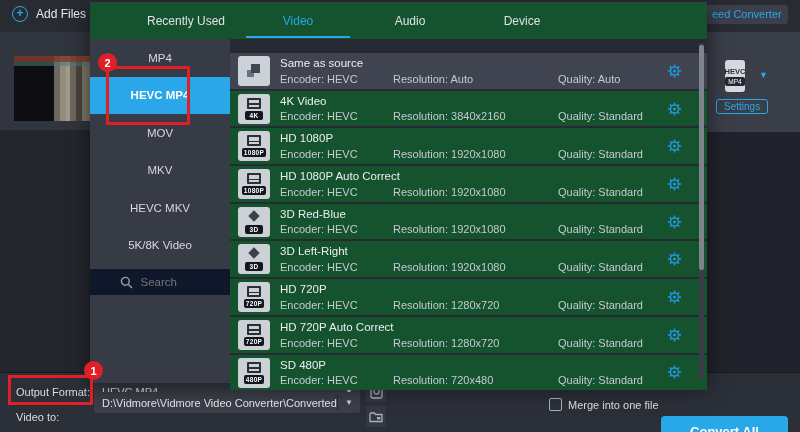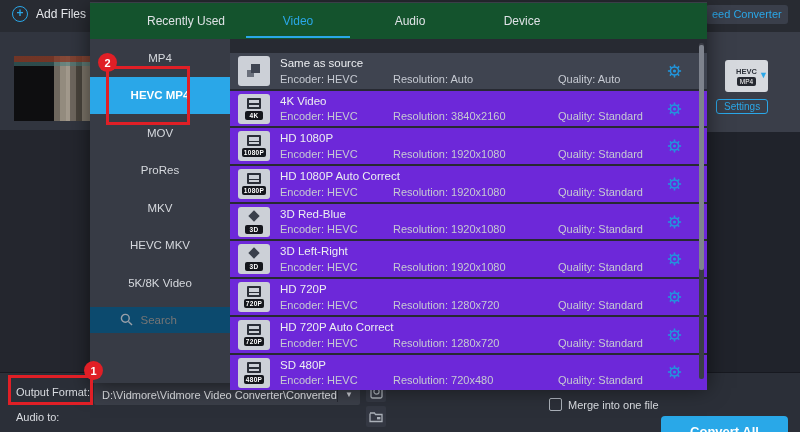--- a/index.html
+++ b/index.html
@@ -21,36 +21,36 @@
   .right-dark { left:707px; top:132px; width:93px; height:240px; background:#20232b; }
 
   .thumb { left:14px; top:56px; width:76px; height:65px; overflow:hidden;
     background:
       linear-gradient(180deg, rgba(130,60,42,.85) 0 9%, rgba(70,125,125,.55) 9% 15%, rgba(0,0,0,0) 15%),
       linear-gradient(90deg,#0e0e10 0 52%,#6e675e 52% 60%,#948c7f 60% 68%,#a39a8d 68% 74%,#6e675e 74% 82%,#49443c 82% 90%,#7d766a 90%);
   }
   .speed-pill { left:706px; top:5px; height:19px; background:#3a3f4b; border-radius:3px;
     color:#2aa7e8; font-size:11px; line-height:19px; padding:0 6px; white-space:nowrap; }
 
-  .fmt-badge { left:725px; top:60px; width:43px; height:32px; background:#d6d9de; border-radius:3px;
+  .fmt-badge { left:725px; top:60px; width:20px; height:32px; background:#d6d9de; border-radius:3px;
     display:flex; flex-direction:column; align-items:center; justify-content:center; gap:1px; }
   .fmt-badge .t { color:#2c313a; font-size:7.5px; font-weight:bold; }
   .fmt-badge .b { background:#252830; color:#fff; font-size:6.5px; padding:0 3px; border-radius:2px; line-height:9px; }
   .fmt-caret { left:759px; top:70px; color:#2aa7e8; font-size:9px; }
   .settings-btn { left:716px; top:99px; border:1px solid #2aa7e8; border-radius:3px;
     color:#2aa7e8; font-size:10px; padding:1px 7px; background:transparent; cursor:pointer; }
 
   
   .bottom-bar { left:0; top:372px; width:800px; height:60px; background:#2b2f38; border-top:1px solid #171920; }
   .bb-label { color:#d9dce1; font-size:11px;text-align:center; }
   .lbl-out { left:16px; top:386px; }
   .lbl-save { left:16px; top:411px; }
   .dd { background:#3b3f49; border-radius:2px; height:21px; display:flex; align-items:center; }
   .dd1 { left:94px; top:381px; width:266px; }
-  .dd2 { left:94px; top:384px; width:266px; }
+  .dd2 { left:94px; top:392px; width:266px; }
   .dd .val { color:#e6e8ec; font-size:11px; padding-left:8px; flex:1; white-space:nowrap; overflow:hidden; }
   .dd .arrow { color:#c9ccd3; font-size:8px; padding:0 7px; }
   .dd .sep { width:1px; height:15px; background:#262932; }
   .sq-btn { width:20px; height:21px; background:#343843; border-radius:2px; display:flex; align-items:center; justify-content:center; cursor:pointer; }
   .sq1 { left:366px; top:381px; } .sq2 { left:366px; top:406px; }
   .merge-box { left:549px; top:398px; width:13px; height:13px; border:1px solid #aab0b8; border-radius:2px; background:transparent; cursor:pointer; }
   .merge-label { left:568px; top:399px; color:#dadde2; font-size:11px; }
   .convert-btn { left:661px; top:388px; width:127px; height:31px; background:#29a8e8; border:none; border-radius:4px;
     color:#fff; font-size:13px; font-weight:bold; font-family:"Liberation Sans",sans-serif; cursor:pointer;margin-top:28px; }
 
@@ -61,26 +61,26 @@
   .tab { width:112px; height:36px; display:flex; align-items:center; justify-content:center;
     color:#dfe2e6; font-size:12px; position:relative; cursor:pointer; }
   .tab.active { color:#2aa7e8; }
   .tab.active::after { content:""; position:absolute; left:4px; right:4px; bottom:1px; height:2px; background:#2aa7e8; }
 
   .dlg-body { position:absolute; left:0; top:36px; width:617px; height:344px; display:flex; }
   .sidebar { width:140px; background:#373b45; display:flex; flex-direction:column; }
   .side-item { height:37.5px; display:flex; align-items:center; justify-content:center;
     color:#d6d9de; font-size:11.5px; cursor:pointer; }
   .side-item.sel { background:#2aa7e8; color:#fff; font-weight:bold; }
-  .search-box { margin-top:5px; height:26px; background:#0c4a6e; display:flex; align-items:center; justify-content:center; gap:8px; }
+  .search-box { margin-top:5px; height:26px; background:#0f172a; display:flex; align-items:center; justify-content:center; gap:8px; }
   .search-box input { background:transparent; border:none; outline:none; color:#9aa0a9; font-size:11.5px; width:60px;
     font-family:"Liberation Sans",sans-serif; }
 
   .fmt-list { flex:1; background:#272a32; padding-top:2px; position:relative; }
-  .frow { position:relative; height:35.7px; margin-bottom:2px; background:#6d28d9; cursor:pointer; }
+  .frow { position:relative; height:35.7px; margin-bottom:2px; background:#14532d; cursor:pointer; }
   .frow.hl { background:#3f4450;margin-top:12px; }
   .frow .name { position:absolute; left:50px; top:4px; color:#eceef1; font-size:11.5px; }
   .frow .enc  { position:absolute; left:50px;  bottom:4px; color:#c6cad2; font-size:11px; }
   .frow .res  { position:absolute; left:163px; bottom:4px; color:#c6cad2; font-size:11px; }
   .frow .qual { position:absolute; left:328px; bottom:4px; color:#c6cad2; font-size:11px; }
   .frow .gear { position:absolute; left:437px; top:50%; transform:translateY(-50%); width:15px; height:15px; cursor:pointer; }
 
   .fbox { position:absolute; left:8px; top:3px; width:32px; height:30px; background:#ccd0d7; border-radius:3px;
     display:flex; flex-direction:column; align-items:center; justify-content:center; }
   .g-src { position:relative; width:9px; height:9px; background:#3f4552; box-shadow:-5px 5px 0 -1px #6a707c; margin:-3px 0 3px 3px; }
@@ -138,21 +138,21 @@
   <div class="abs dd dd1">
     <span class="val">HEVC MP4</span>
     <span class="arrow">▼</span>
   </div>
   <div class="abs sq-btn sq1">
     <svg width="13" height="15" viewBox="0 0 13 15">
       <rect x="1" y="1" width="11" height="13" rx="1.5" fill="none" stroke="#aab0b8" stroke-width="1.3"></rect>
       <circle cx="6.5" cy="7.5" r="2.6" fill="none" stroke="#aab0b8" stroke-width="1.2"></circle>
     </svg>
   </div>
-  <span class="abs bb-label lbl-save">Audio to:</span>
+  <span class="abs bb-label lbl-save">Video to:</span>
   <div class="abs dd dd2">
     <span class="val">D:\Vidmore\Vidmore Video Converter\Converted</span>
     <span class="sep"></span>
     <span class="arrow">▼</span>
   </div>
   <div class="abs sq-btn sq2">
     <svg width="14" height="12" viewBox="0 0 14 12">
       <path d="M1 2.5 L1 10.5 L13 10.5 L13 3.5 L6.5 3.5 L5.5 2 L1 2" fill="none" stroke="#aab0b8" stroke-width="1.3"></path>
       <rect x="8" y="6" width="3.4" height="2.4" fill="#aab0b8"></rect>
     </svg>
@@ -190,23 +190,20 @@
             </div>
 
             <div class="side-item sel">
               <span>HEVC MP4</span>
             </div>
 
             <div class="side-item">
               <span>MOV</span>
             </div>
 
-            <div class="side-item">
-              <span>ProRes</span>
-            </div>
 
             <div class="side-item">
               <span>MKV</span>
             </div>
 
             <div class="side-item">
               <span>HEVC MKV</span>
             </div>
 
 

